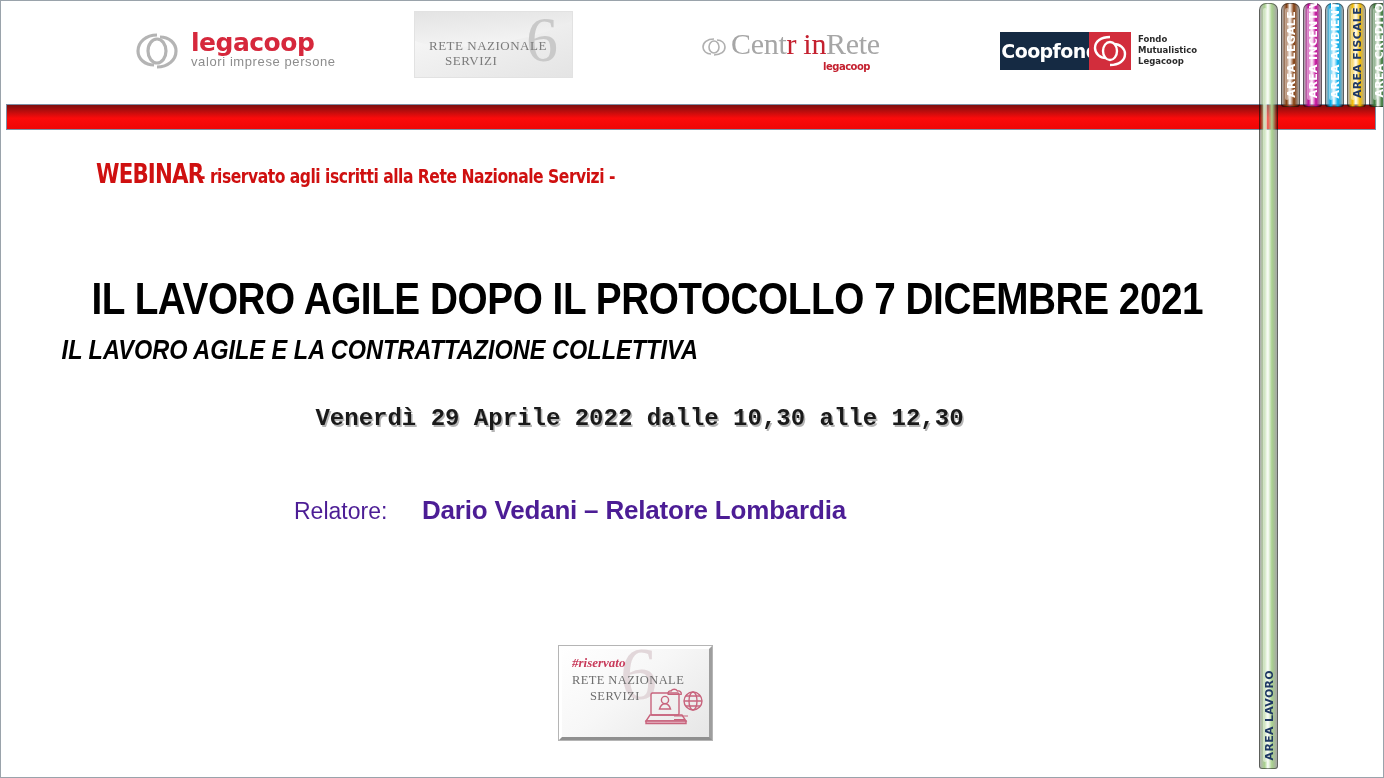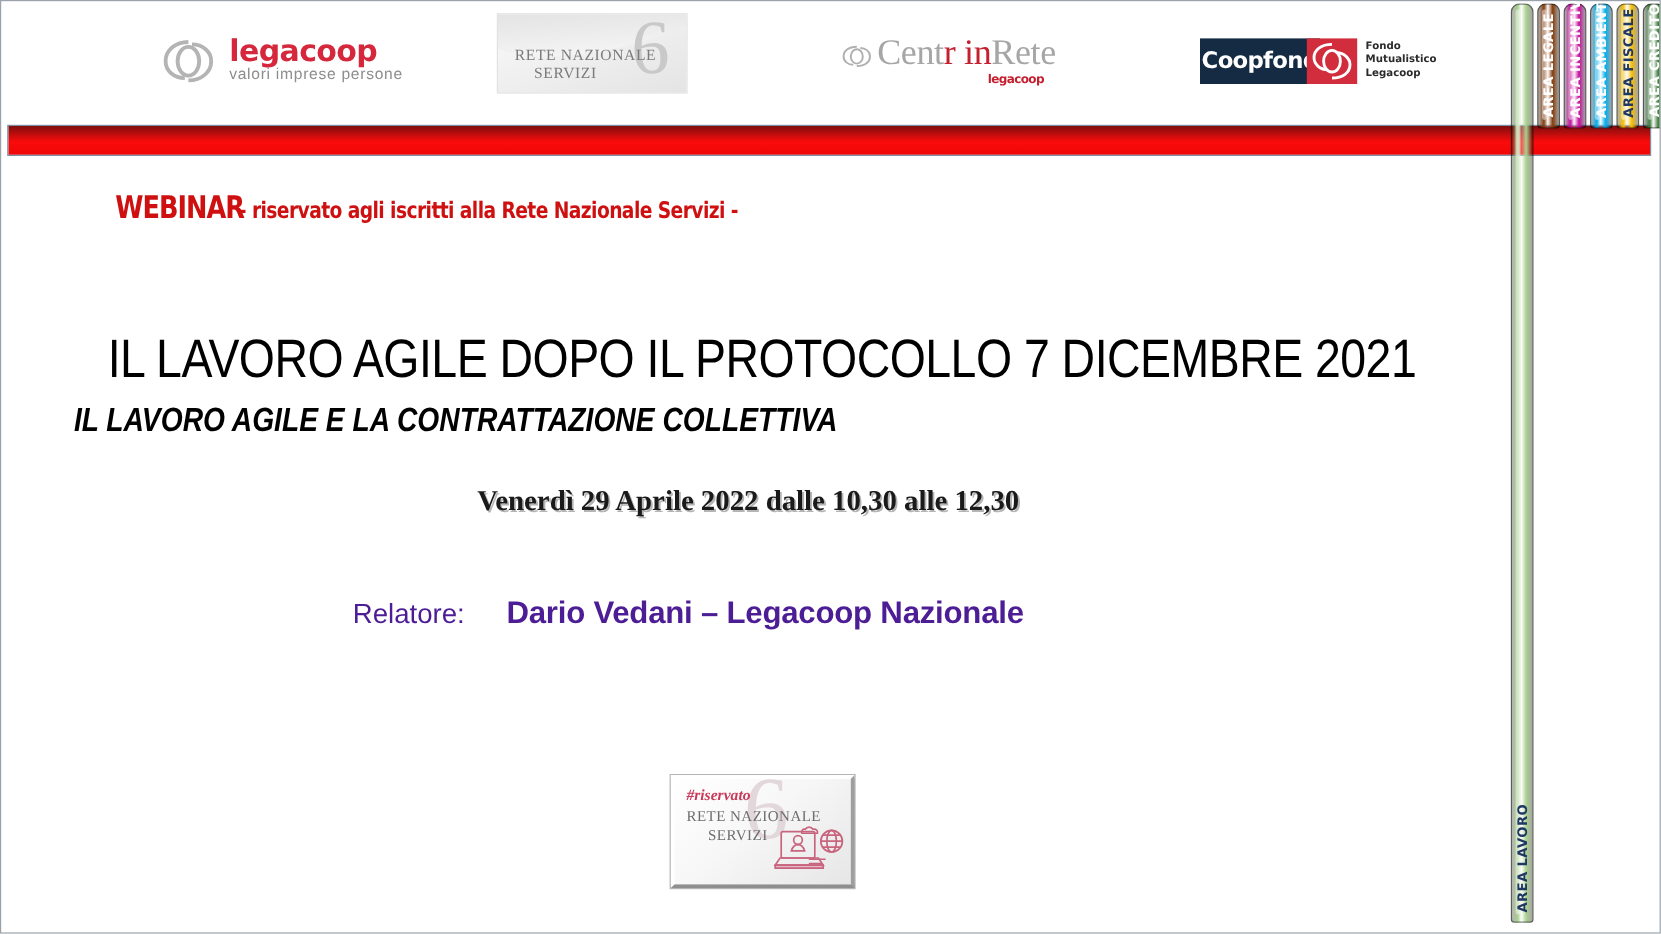--- a/index.html
+++ b/index.html
@@ -141,35 +141,35 @@
   .webinar .w-sub{
     font-family:"DejaVu Sans", sans-serif;font-weight:bold;
     font-size:19px;color:#cf1010;letter-spacing:-.6px;
     transform:scaleX(.82);transform-origin:left center;display:inline-block;
     margin-left:-28px;
   }
 
   .main-title{
     position:absolute;left:0;top:272px;width:1245px;text-align:center;
     font-family:"Liberation Sans Narrow","Liberation Sans", sans-serif;
-    font-size:45px;color:#000;letter-spacing:-.5px;white-space:nowrap;
+    font-size:45px;color:#000;letter-spacing:-.5px;white-space:nowrap;font-weight:bold;
   }
   .main-title span{display:inline-block;transform:scaleX(.86);}
 
   .sub-title{
     position:absolute;left:0;top:333px;width:1245px;text-align:left;
     font-family:Liberation Sans, sans-serif;
     font-style:italic;font-weight:bold;font-size:28px;color:#000;
     white-space:nowrap;
   }
   .sub-title span{display:inline-block;transform:scaleX(.84);}
 
   .date-line{
-    position:absolute;left:0;top:404px;width:1245px;text-align:center;
-    font-family:Liberation Serif, serif;font-weight:bold;
+    position:absolute;left:16px;top:404px;width:1245px;text-align:center;
+    font-family:Liberation Mono, monospace;font-weight:bold;
     font-size:24px;color:#1a1a1a;white-space:nowrap;
     text-shadow:1.5px 1.5px 0 rgba(120,120,120,.55);
   }
 
   .people{
     position:absolute;left:293px;top:494px;
     font-family:"Liberation Sans", sans-serif;color:#4c1d95;
   }
   .person-row{height:36px;display:flex;align-items:baseline;white-space:nowrap;}
   .p-label{font-size:23px;font-weight:normal;display:inline-block;width:128px;}
@@ -298,21 +298,21 @@
 
 <div class="sub-title">
   <span>IL LAVORO AGILE E LA CONTRATTAZIONE COLLETTIVA</span>
 </div>
 
 <div class="date-line">Venerdì 29 Aprile  2022  dalle 10,30 alle 12,30</div>
 
 <div class="people">
   <div class="person-row">
     <span class="p-label">Relatore:</span>
-    <span class="p-name">Dario Vedani – Legacoop Nazionale</span>
+    <span class="p-name">Dario Vedani – Relatore Lombardia</span>
   </div>
 </div>
 
 <div class="seminari">
   <div class="sem-six">6</div>
   <div class="sem-hash">#riservato</div>
   <div class="sem-t1">RETE NAZIONALE</div>
   <div class="sem-t2">SERVIZI</div>
   <svg class="sem-art" viewBox="0 0 62 46">
     <g stroke="#c8647d" fill="none" stroke-width="1.4">

